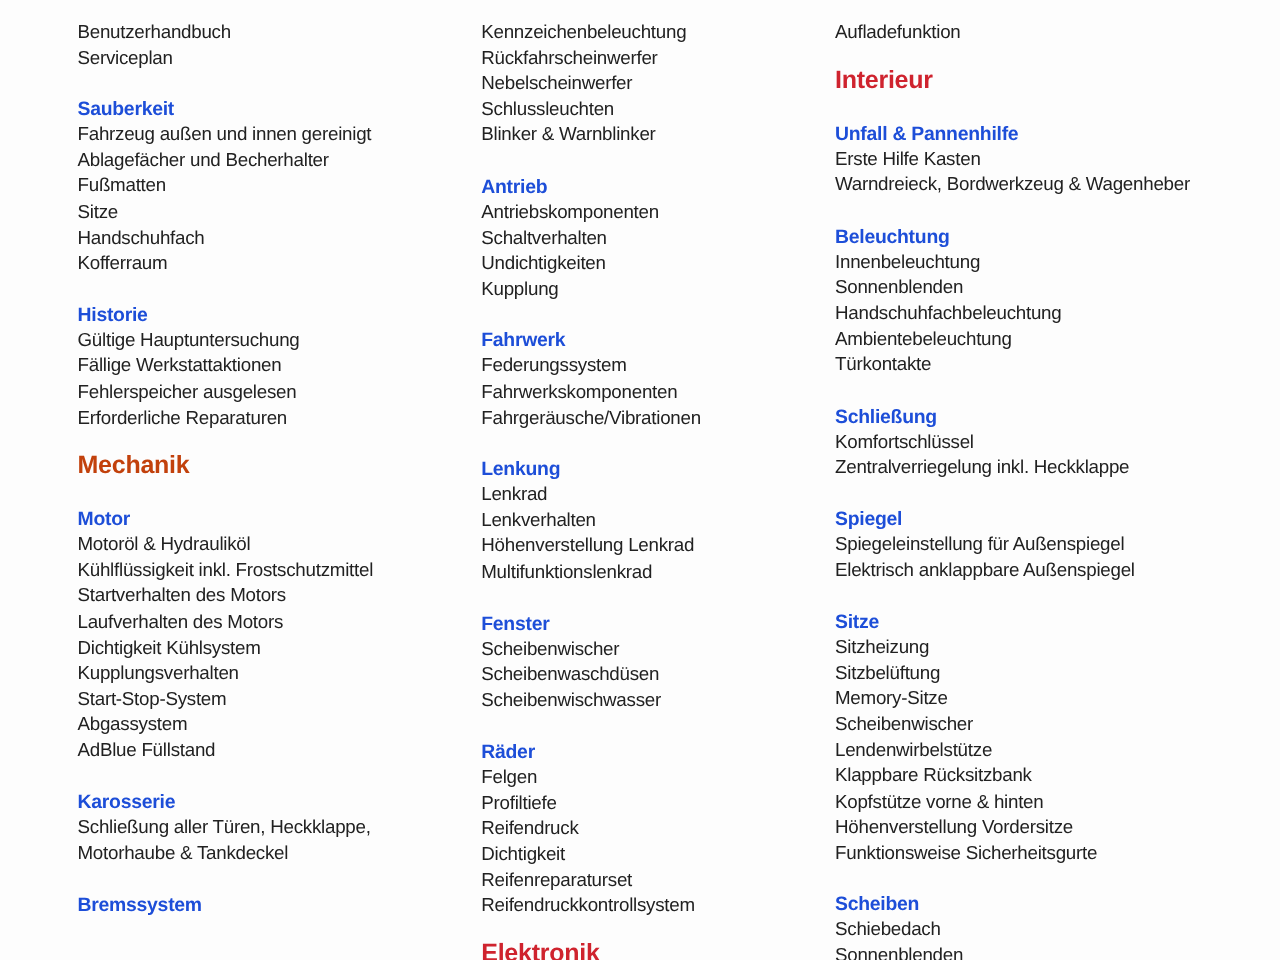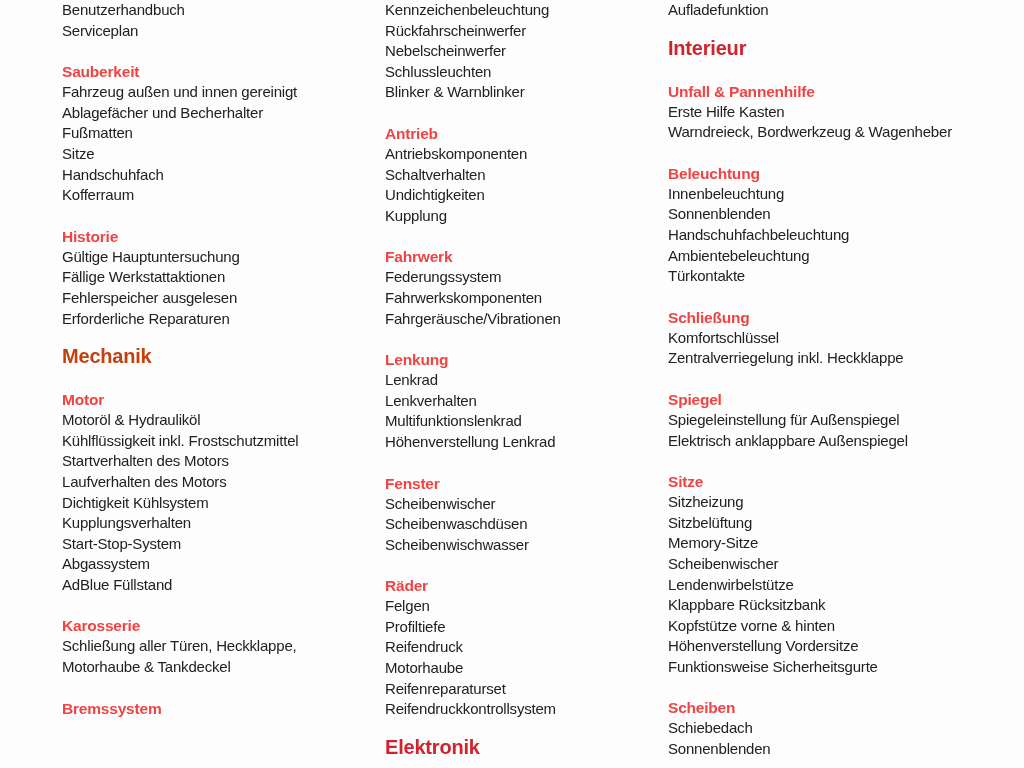--- a/index.html
+++ b/index.html
@@ -23,33 +23,33 @@
     letter-spacing:-0.2px;
     white-space:nowrap;
   }
   .subsection-header{
     font-size:15.5px;
     font-weight:700;
     line-height:21px;
     letter-spacing:-0.2px;
     margin-top:20px;
     white-space:nowrap;
-    color:#ef4444;
+    color:#1d4ed8;
   }
   .category-header{
     font-size:20px;
     font-weight:700;
     line-height:26px;
     letter-spacing:-0.2px;
     margin-top:14px;
     margin-bottom:12px;
     white-space:nowrap;
   }
   
-  .column > :first-child{margin-top:0;}
+  .column > :first-child{margin-top:16px;}
 </style>
 </head>
 <body>
 
 <div class="page">
   <div class="column" id="col-1">
       <div class="item">Benutzerhandbuch</div>
       <div class="item">Serviceplan</div>
       <div class="subsection-header">Sauberkeit</div>
       <div class="item">Fahrzeug außen und innen gereinigt</div>
@@ -90,31 +90,31 @@
       <div class="item">Schaltverhalten</div>
       <div class="item">Undichtigkeiten</div>
       <div class="item">Kupplung</div>
       <div class="subsection-header">Fahrwerk</div>
       <div class="item">Federungssystem</div>
       <div class="item">Fahrwerkskomponenten</div>
       <div class="item">Fahrgeräusche/Vibrationen</div>
       <div class="subsection-header">Lenkung</div>
       <div class="item">Lenkrad</div>
       <div class="item">Lenkverhalten</div>
+      <div class="item">Höhenverstellung Lenkrad</div>
       <div class="item">Multifunktionslenkrad</div>
-      <div class="item">Höhenverstellung Lenkrad</div>
       <div class="subsection-header">Fenster</div>
       <div class="item">Scheibenwischer</div>
       <div class="item">Scheibenwaschdüsen</div>
       <div class="item">Scheibenwischwasser</div>
       <div class="subsection-header">Räder</div>
       <div class="item">Felgen</div>
       <div class="item">Profiltiefe</div>
       <div class="item">Reifendruck</div>
-      <div class="item">Motorhaube</div>
+      <div class="item">Dichtigkeit</div>
       <div class="item">Reifenreparaturset</div>
       <div class="item">Reifendruckkontrollsystem</div>
       <div class="category-header" style="color: rgb(207, 35, 46);">Elektronik</div>
     </div>
   <div class="column" id="col-3">
       <div class="item">Aufladefunktion</div>
       <div class="category-header" style="color: rgb(207, 35, 46);">Interieur</div>
       <div class="subsection-header">Unfall &amp; Pannenhilfe</div>
       <div class="item">Erste Hilfe Kasten</div>
       <div class="item">Warndreieck, Bordwerkzeug &amp; Wagenheber</div>

